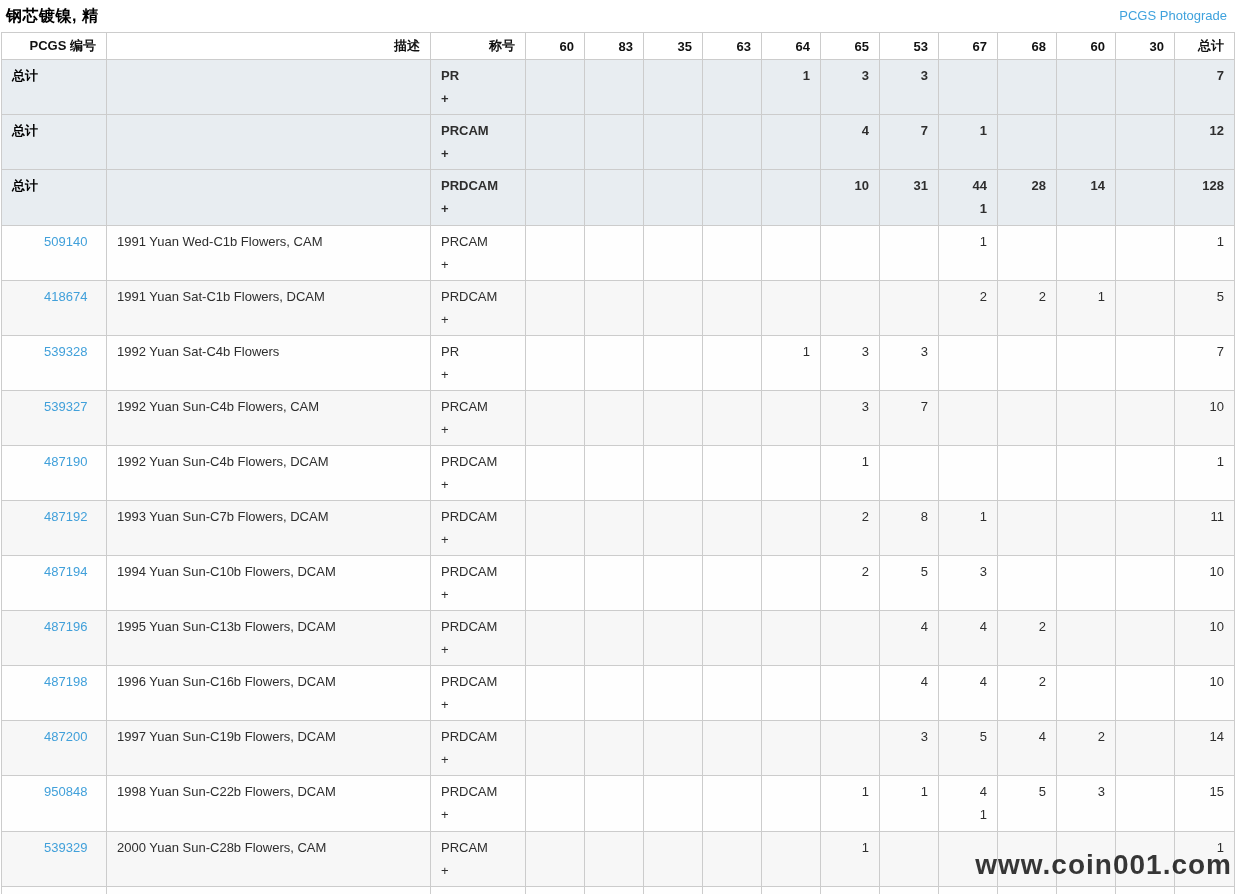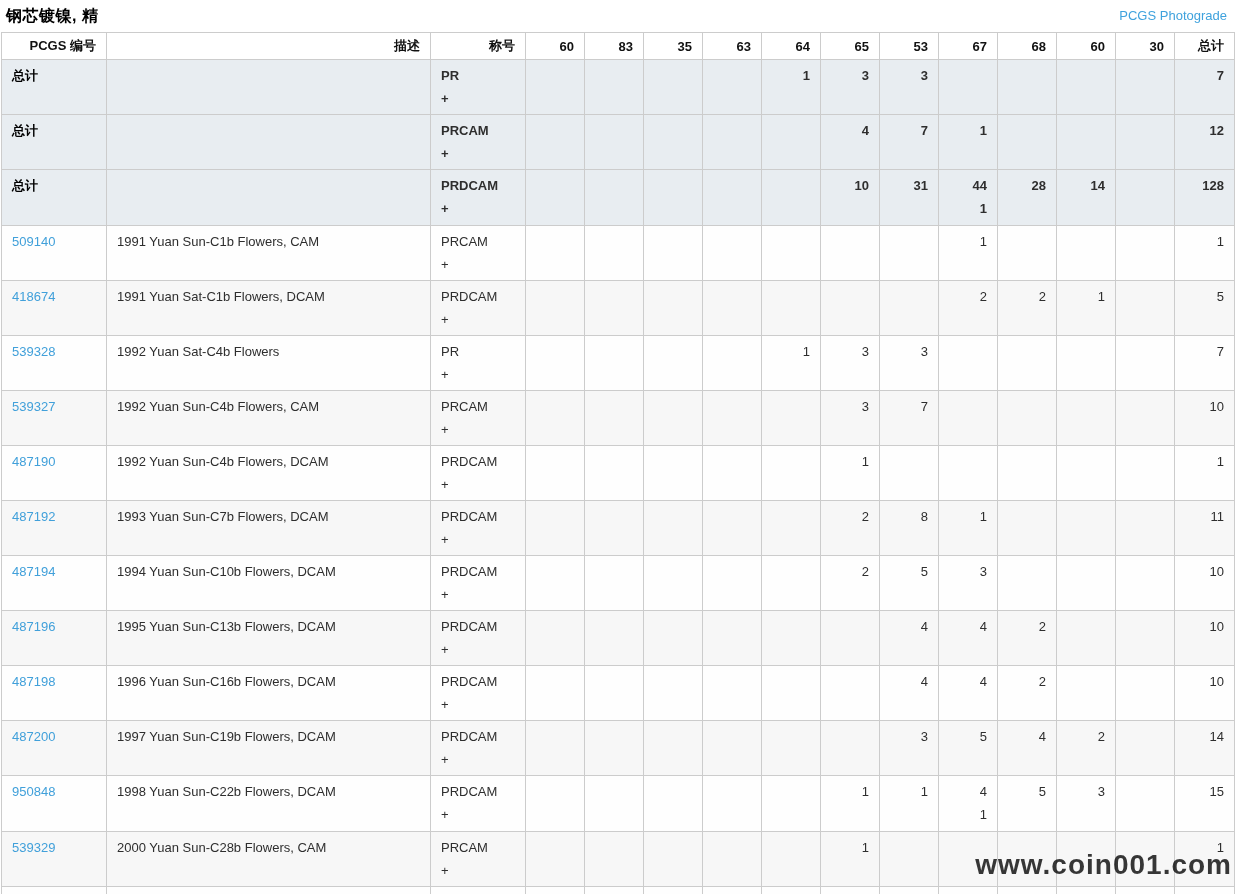--- a/index.html
+++ b/index.html
@@ -58,21 +58,21 @@
     padding: 7px 10px;
     height: 50px;
     color: #2e2e2e;
     line-height: 17px;
   }
   tr.total { background: #e8edf1; }
   tr.total td { font-weight: bold; height: 51px; }
   tr.tall td { height: 56px; }
   tr.alt { background: #f7f7f7; }
   tr.plain { background: #fefefe; }
-  a.pcgs-link { color: #41a0da; text-decoration: none; cursor: pointer; }
+  a.pcgs-link { color: #41a0da; text-decoration: none; cursor: pointer; margin-left: 32px; }
   .plusline { margin-top: 6px; }
   .total-label { font-weight: bold; color: #000; }
   .watermark {
     position: absolute;
     right: 5px;
     top: 849px;
     font-size: 28px;
     font-weight: bold;
     color: #000000;
     opacity: 0.78;
@@ -248,21 +248,21 @@
         <td class="num">
           <div>14</div>
         </td>
         <td class="num">
           <div></div>
         </td>
         <td class="num">128</td>
       </tr>
       <tr class="plain">
         <td><a class="pcgs-link">509140</a></td>
-        <td>1991 Yuan Sun-C1b Flowers, CAM</td>
+        <td>1991 Yuan Wed-C1b Flowers, CAM</td>
         <td>
           <div>PRCAM</div>
           <div class="plusline">+</div>
         </td>
         <td class="num">
           <div></div>
         </td>
         <td class="num">
           <div></div>
         </td>

